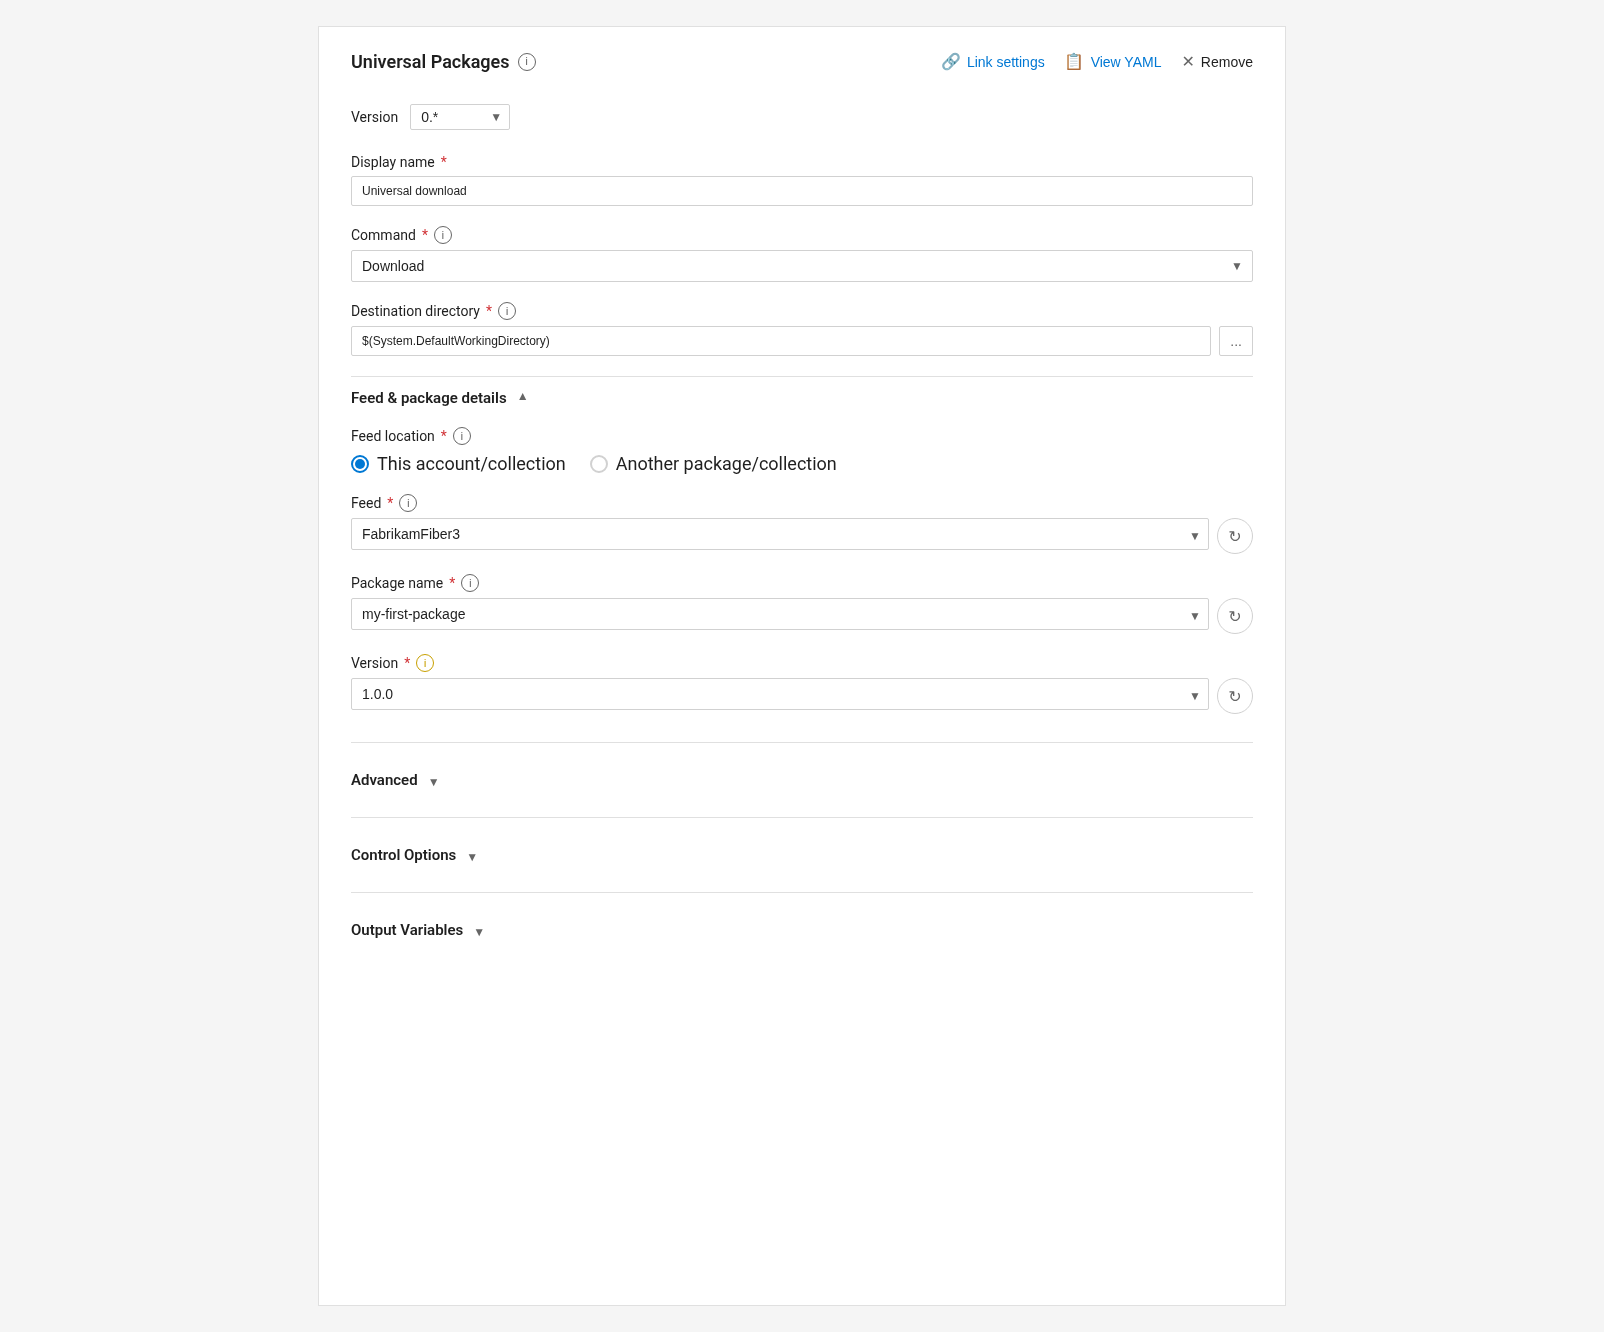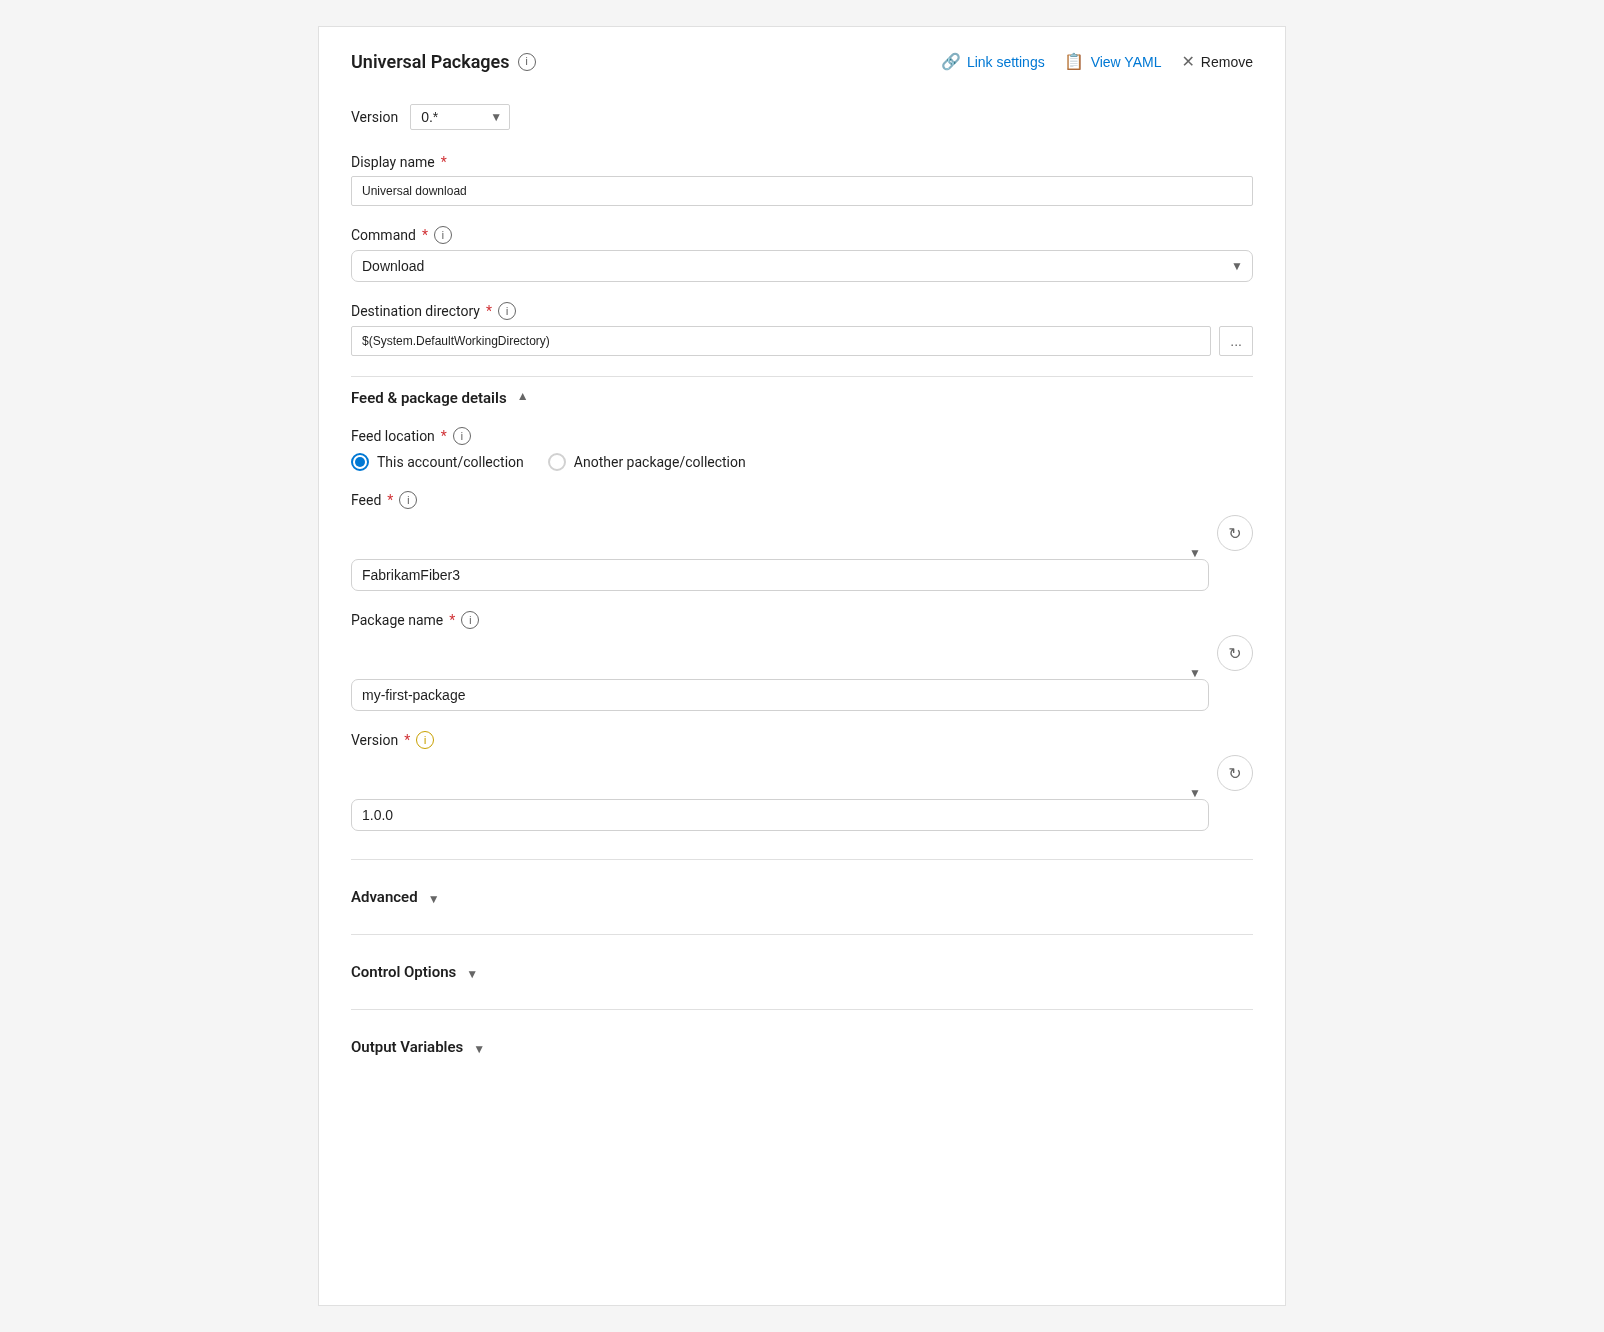--- a/index.html
+++ b/index.html
@@ -164,21 +164,21 @@
       border-radius: 2px;
       padding: 7px 10px;
       font-size: 12px;
       color: #1f1f1f;
       outline: none;
     }
 
     .form-select {
       width: 100%;
       border: 1px solid #d1d1d1;
-      border-radius: 7px;
+      border-radius: 2px;
       padding: 7px 10px;
       font-size: 14px;
       color: #1f1f1f;
       background: #fff;
       appearance: none;
       cursor: pointer;
     }
 
     .select-full-wrapper {
       position: relative;
@@ -276,39 +276,38 @@
       top: 50%;
       left: 50%;
       transform: translate(-50%, -50%);
       width: 10px;
       height: 10px;
       border-radius: 50%;
       background: #0078d4;
     }
 
     .radio-label {
-      font-size: 14px;
+      font-size: 18px;
       color: #1f1f1f;
     }
 
     .feed-select-row {
       display: flex;
       gap: 8px;
       align-items: stretch;
     }
 
     .feed-select-wrapper {
       flex: 1;
       position: relative;
     }
 
     .feed-select-wrapper select {
       width: 100%;
       padding-right: 32px;
-      margin-top: 44px;
     }
 
     .refresh-btn {
       border: 1px solid #d1d1d1;
       border-radius: 50%;
       background: #fff;
       width: 36px;
       height: 36px;
       display: flex;
       align-items: center;

